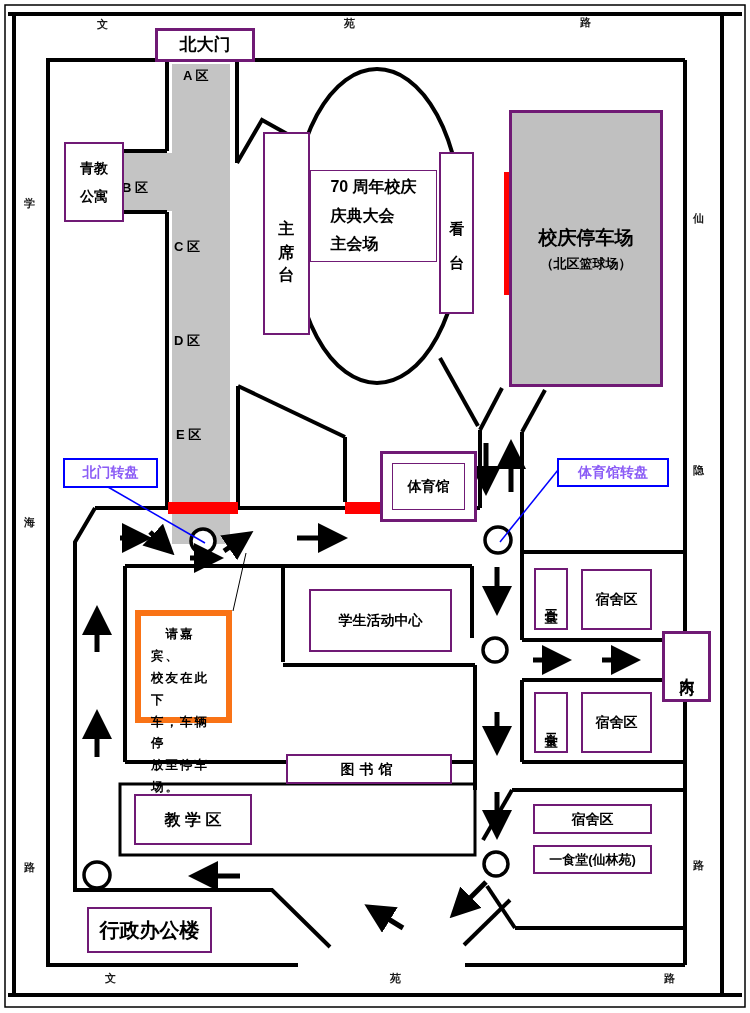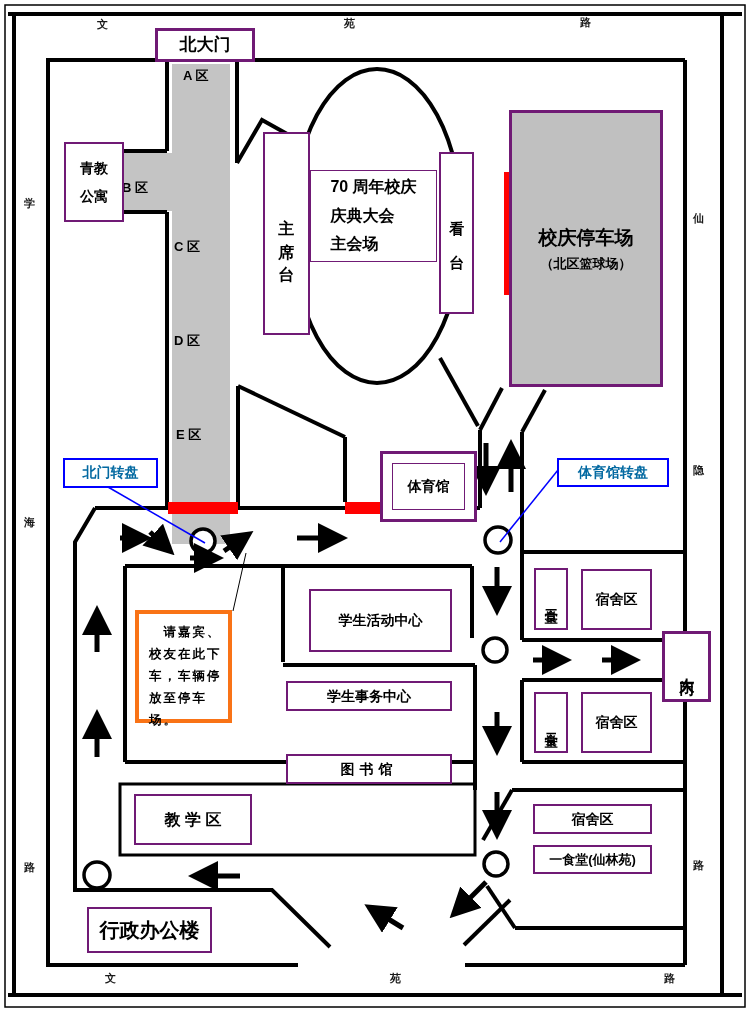--- a/index.html
+++ b/index.html
@@ -5,26 +5,26 @@
   html,body{margin:0;padding:0;background:#fff;}
   #stage{position:relative;width:750px;height:1013px;background:#fff;overflow:hidden;
          font-family:"Liberation Sans","DejaVu Sans",sans-serif;color:#000;}
   #roadnet{position:absolute;left:0;top:0;width:750px;height:1013px;}
   .box{position:absolute;background:#fff;border:2px solid #701a75;box-sizing:border-box;
        display:flex;align-items:center;justify-content:center;font-weight:bold;
        line-height:1.35;}
   .b3{border-width:3px;}
   .pre{white-space:pre-line;}
   .vert{writing-mode:vertical-rl;text-orientation:upright;}
-  .bluebox{position:absolute;background:#fff;border:2px solid #0000ff;color:#0369a1;
+  .bluebox{position:absolute;background:#fff;border:2px solid #0000ff;color:#8b5cf6;
        box-sizing:border-box;display:flex;align-items:center;justify-content:center;
        font-weight:bold;font-size:14px;}
   .zone{position:absolute;font-size:13px;font-weight:bold;}
   .street{position:absolute;font-size:11px;font-weight:bold;color:#1a1a1a;}
-  .notebox{position:absolute;background:#fff;border:4px solid #f97316;box-sizing:border-box;
+  .notebox{position:absolute;background:#fff;border:6px solid #f97316;box-sizing:border-box;
        font-weight:bold;font-size:12.5px;padding:8px 6px 0 10px;text-align:left;
        line-height:1.75;letter-spacing:2px;}
 </style>
 </head>
 <body>
 
 <div id="stage">
 
   <svg id="roadnet" viewBox="0 0 750 1013">
     <defs>
@@ -175,21 +175,20 @@
   </div>
 
   <div class="box pre" style="left:64px;top:142px;width:60px;height:80px;font-size:14px;line-height:2;">青教
 公寓</div>
 
   <div class="box b3" style="left:380px;top:451px;width:97px;height:71px;">
     <div class="box" style="position:static;width:73px;height:47px;border-width:1.5px;font-size:14px;">体育馆</div>
   </div>
 
   <div class="box" style="left:309px;top:589px;width:143px;height:63px;font-size:14px;">学生活动中心</div>
-  <div class="box" style="left:286px;top:681px;width:166px;height:30px;font-size:14px;">学生事务中心</div>
   <div class="box" style="left:286px;top:722px;width:166px;height:30px;font-size:14px;letter-spacing:5px;margin-top:32px;">图书馆</div>
 
   <div class="notebox pre" style="left:135px;top:610px;width:97px;height:113px;">　请嘉宾、
 校友在此下
 车，车辆停
 放至停车
 场。</div>
 
   <div class="box vert" style="left:534px;top:568px;width:34px;height:62px;font-size:13px;">三食堂</div>
   <div class="box" style="left:581px;top:569px;width:71px;height:61px;font-size:14px;">宿舍区</div>

